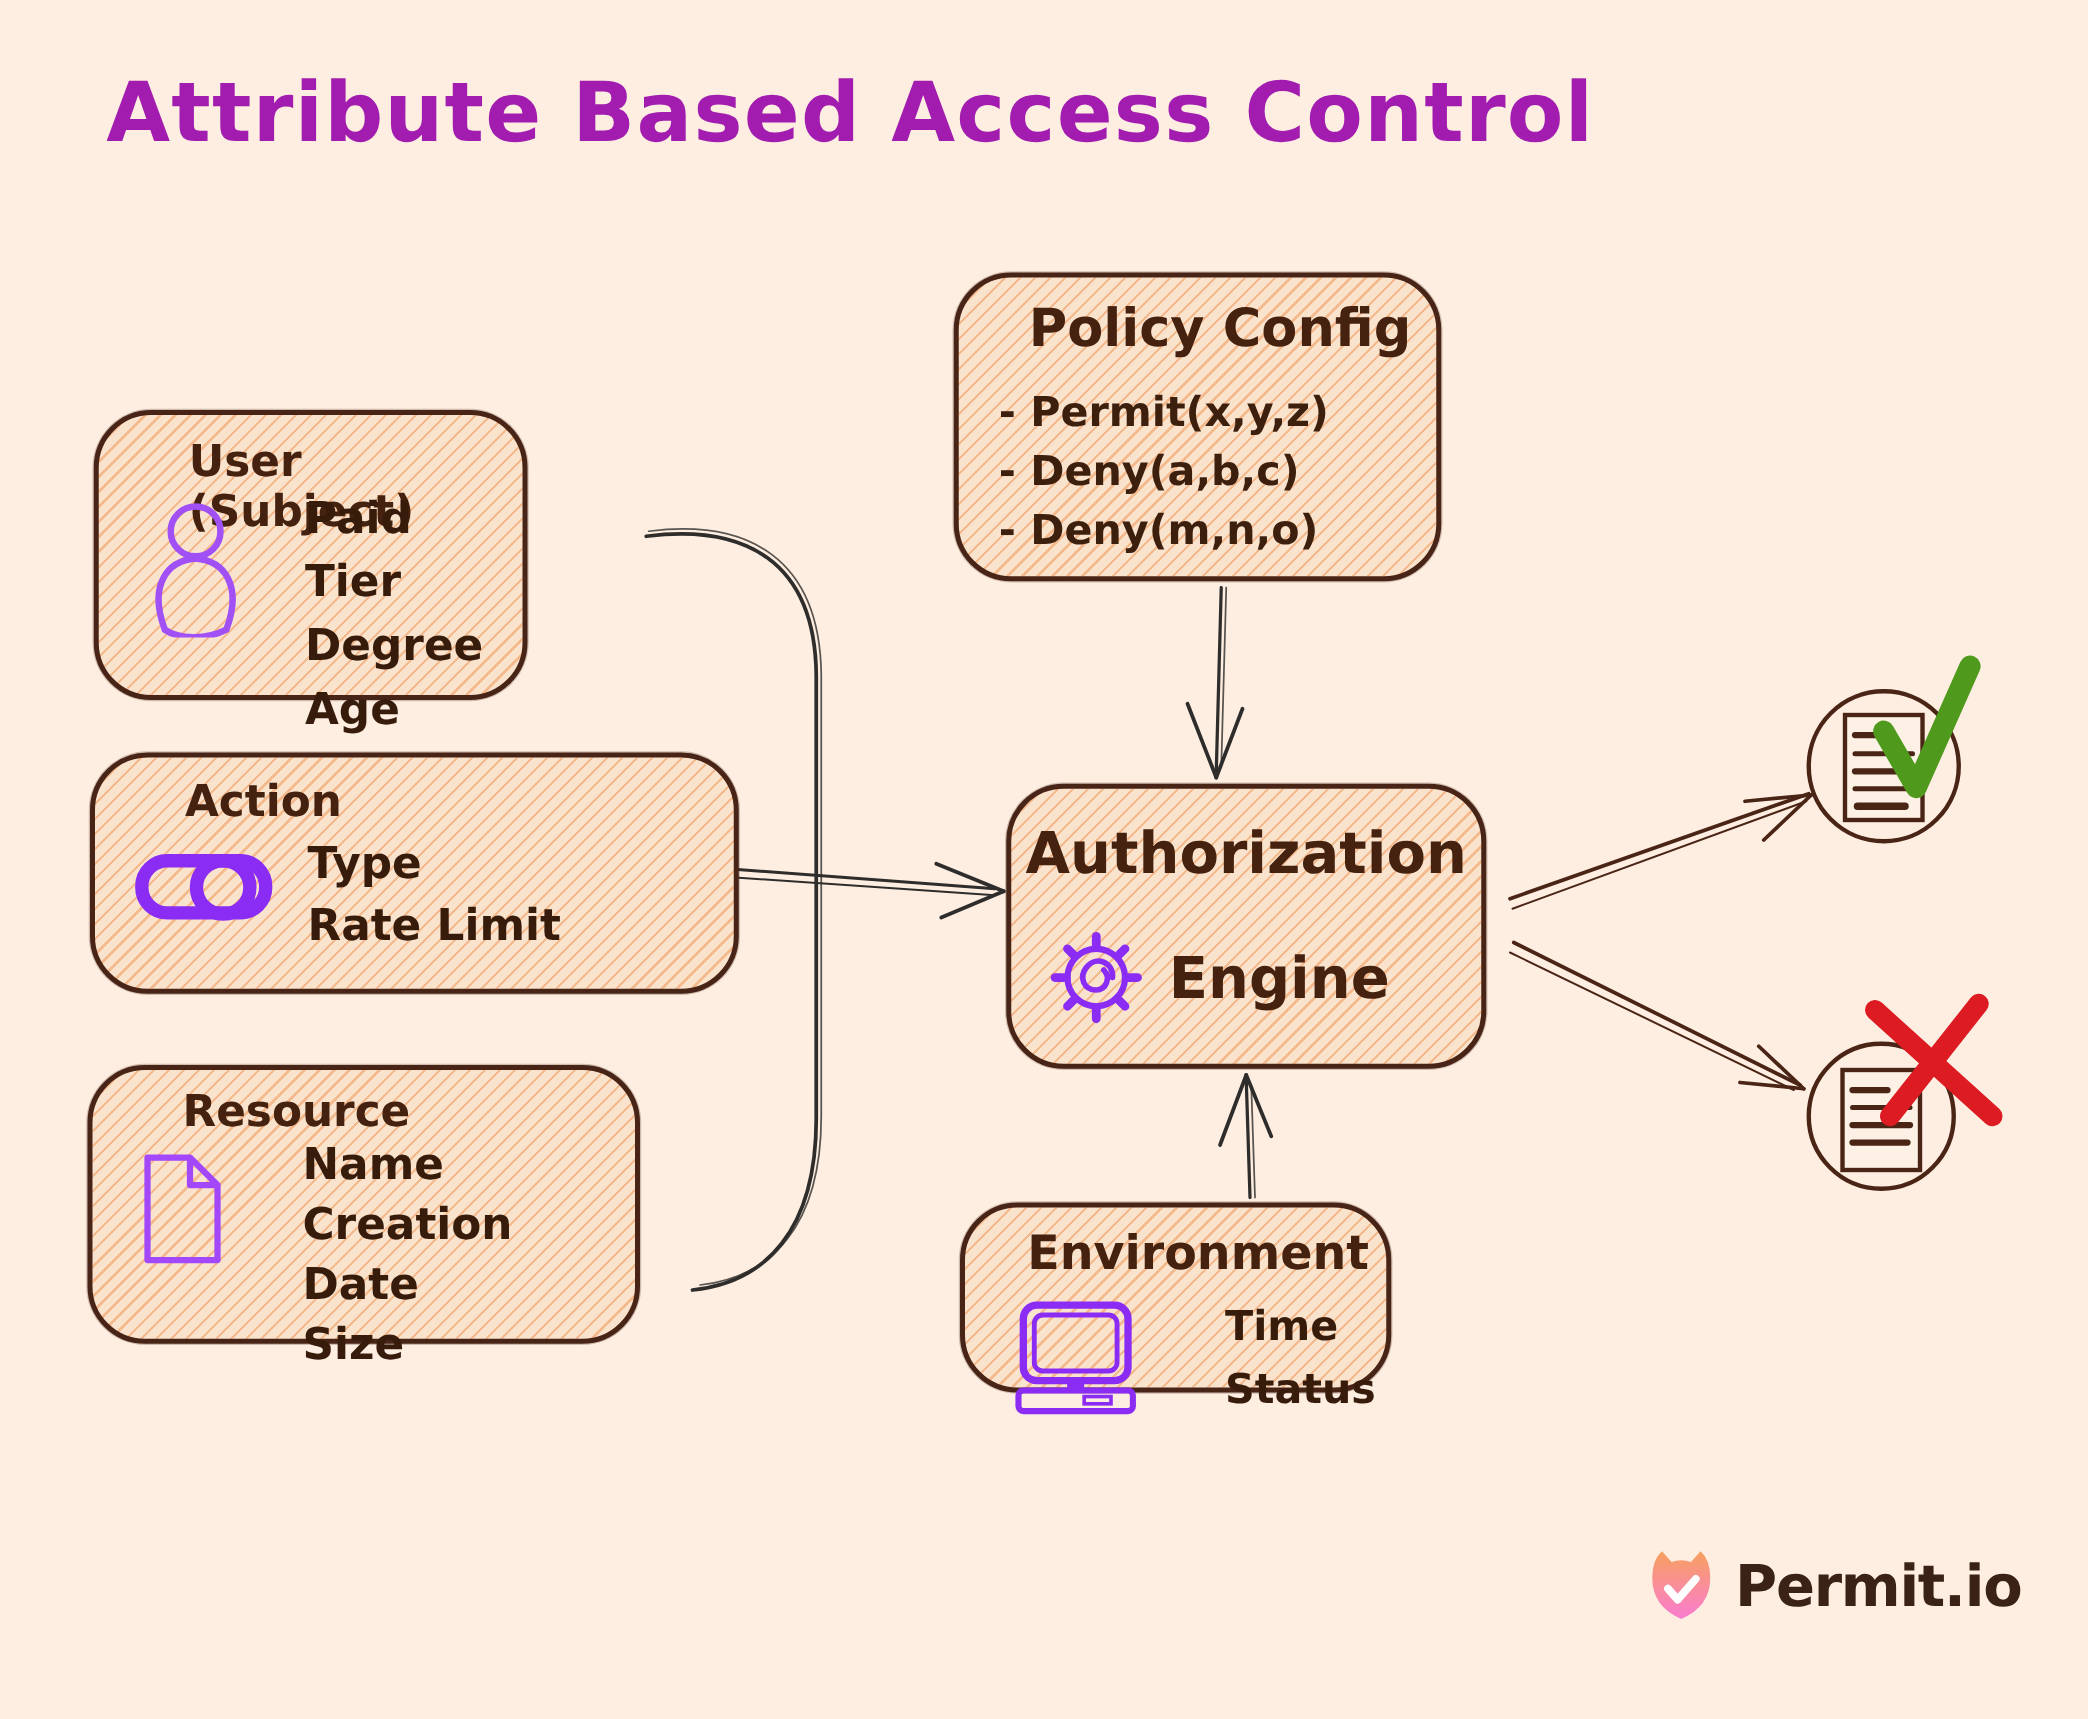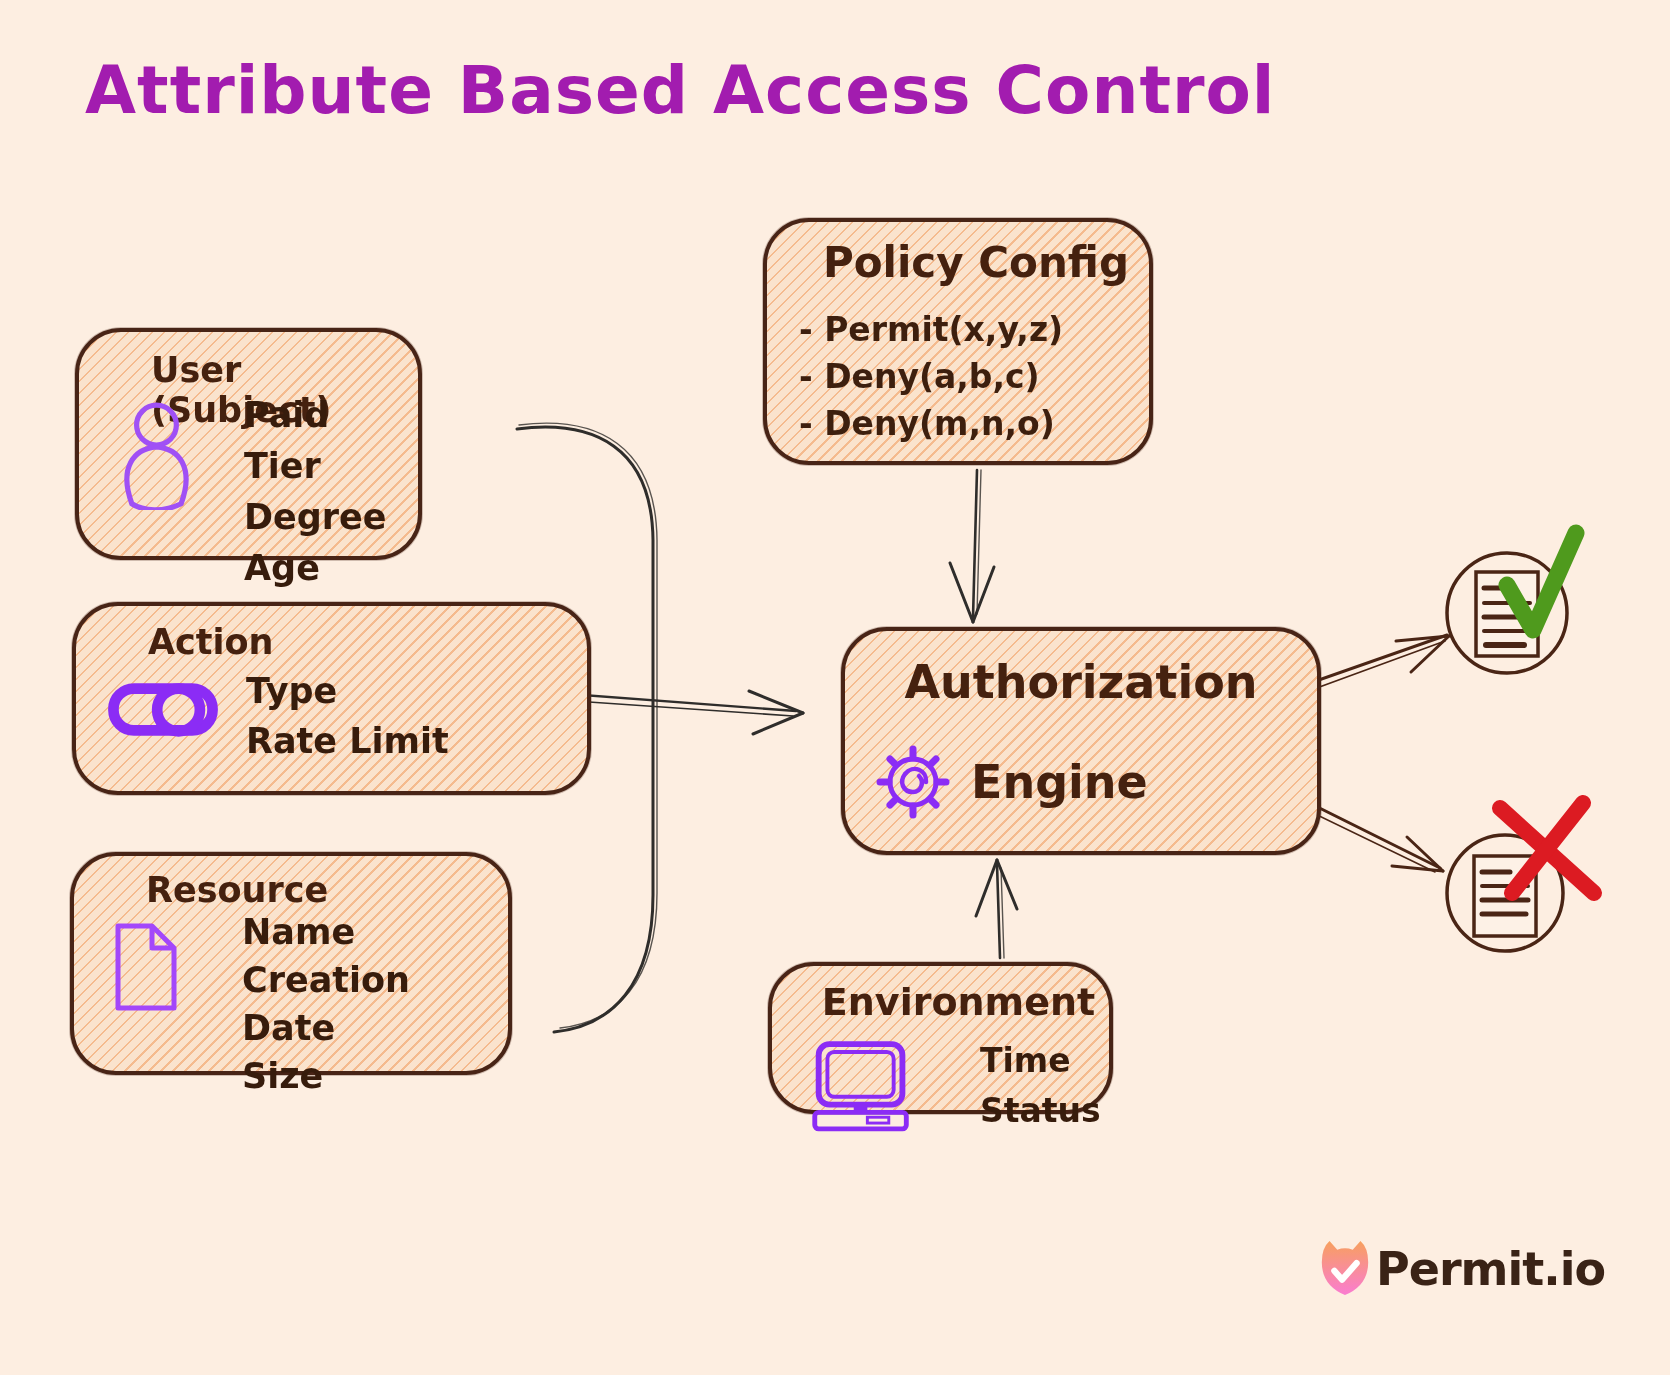--- a/index.html
+++ b/index.html
@@ -45,38 +45,38 @@
   .resource-node .node-title{left:36px;top:14px;font-size:35px;}
   .resource-node .icon{left:36px;top:62px;}
   .resource-node .attrs{position:absolute;left:148px;top:52px;font-size:35px;line-height:48px;}
 
   
   .policy-node{left:763px;top:218px;width:390px;height:247px;}
   .policy-node .node-title{left:0;right:0;top:16px;text-align:center;font-size:42px;}
   .policy-node .items{position:absolute;left:32px;top:84px;font-size:33px;line-height:47px;font-weight:600;color:#3d1f0e;}
 
   
-  .engine-node{left:841px;top:627px;width:480px;height:228px;}
+  .engine-node{left:805px;top:627px;width:384px;height:228px;}
   .engine-line1{position:absolute;left:0;right:0;top:24px;text-align:center;
     font-size:46px;font-weight:bold;color:#45210f;}
   .engine-line2{position:absolute;left:0;right:0;top:96px;height:110px;
     display:flex;align-items:center;gap:18px;padding-left:28px;}
   .engine-line2 .gear{position:static;}
   .engine-line2 span{font-size:46px;font-weight:bold;color:#45210f;}
 
   
   .env-node{left:768px;top:962px;width:345px;height:152px;}
   .env-node .node-title{left:0;right:0;top:14px;text-align:center;font-size:38px;}
   .env-node .icon{left:34px;top:72px;}
   .env-node .attrs{position:absolute;left:188px;top:70px;font-size:33px;line-height:50px;}
 
   .overlay{position:absolute;inset:0;width:1670px;height:1375px;pointer-events:none;}
 
   
-  .logo{position:absolute;left:1316px;top:1238px;display:flex;align-items:center;gap:2px;}
+  .logo{position:absolute;left:1316px;top:1238px;display:flex;align-items:center;gap:14px;}
   .logo-text{font-size:46px;font-weight:bold;color:#3a2316;letter-spacing:-1px;}
 </style>
 </head>
 <body>
 
 <div class="canvas">
 
   <h1 class="title">Attribute Based Access Control</h1>
 
   <svg class="overlay" viewBox="0 0 1670 1375">

